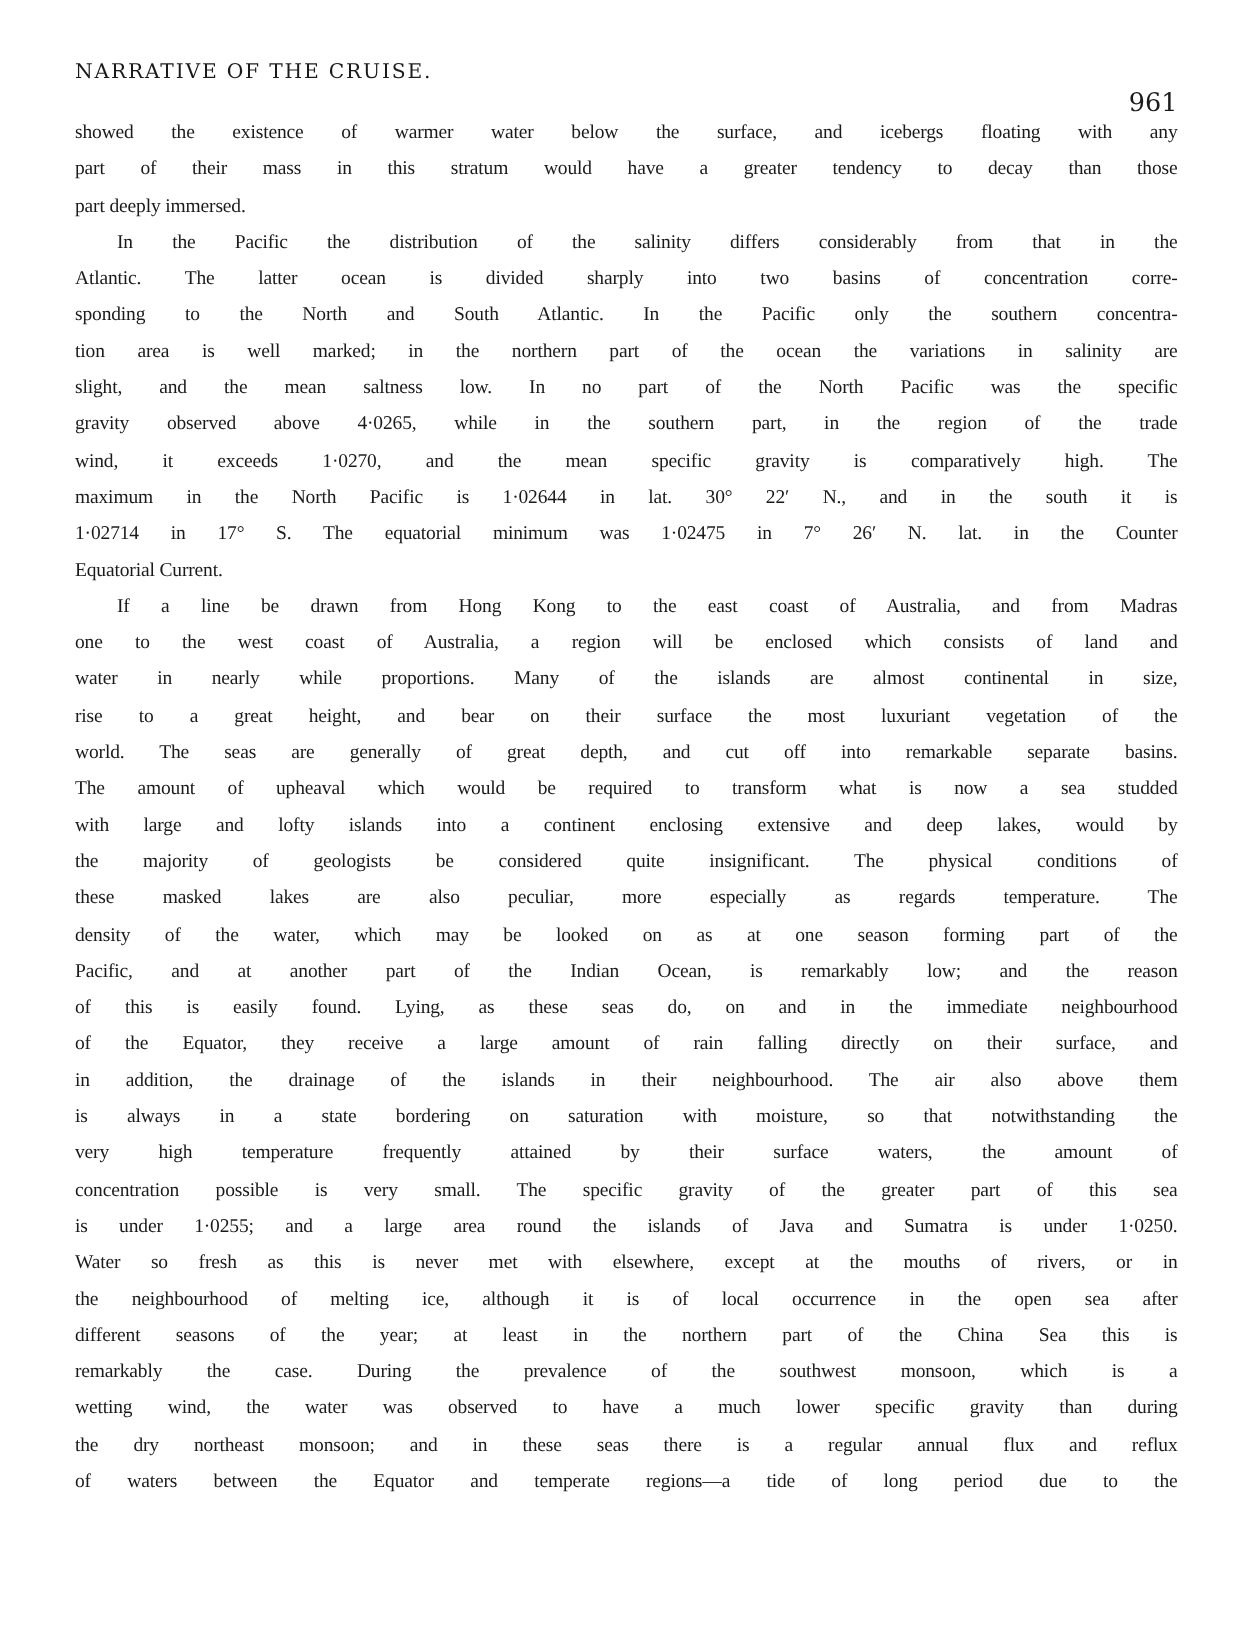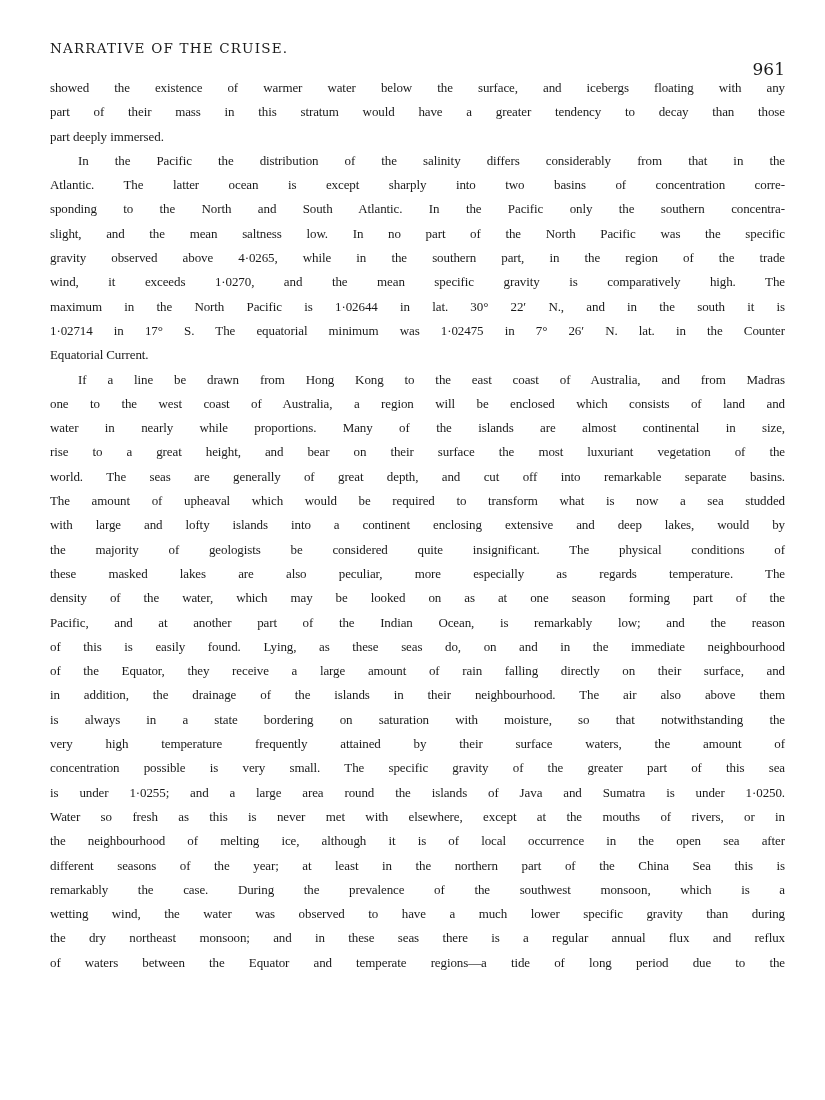--- a/index.html
+++ b/index.html
@@ -28,22 +28,23 @@
 <div class="body-text">
 
   <div>
     <div class="line"><span>showed the existence of warmer water below the surface, and icebergs floating with any</span></div>
     <div class="line"><span>part of their mass in this stratum would have a greater tendency to decay than those</span></div>
     <div class="line last"><span>part deeply immersed.</span></div>
   </div>
 
   <div>
     <div class="line indent"><span>In the Pacific the distribution of the salinity differs considerably from that in the</span></div>
-    <div class="line"><span>Atlantic.  The latter ocean is except sharply into two basins of concentration corre-</span></div>
+    <div class="line"><span>Atlantic.  The latter ocean is divided sharply into two basins of concentration corre-</span></div>
     <div class="line"><span>sponding to the North and South Atlantic.  In the Pacific only the southern concentra-</span></div>
+    <div class="line"><span>tion area is well marked; in the northern part of the ocean the variations in salinity are</span></div>
     <div class="line"><span>slight, and the mean saltness low.  In no part of the North Pacific was the specific</span></div>
     <div class="line"><span>gravity observed above 4·0265, while in the southern part, in the region of the trade</span></div>
     <div class="line"><span>wind, it exceeds 1·0270, and the mean specific gravity is comparatively high.  The</span></div>
     <div class="line"><span>maximum in the North Pacific is 1·02644 in lat. 30° 22′ N., and in the south it is</span></div>
     <div class="line"><span>1·02714 in 17° S.  The equatorial minimum was 1·02475 in 7° 26′ N. lat. in the Counter</span></div>
     <div class="line last"><span>Equatorial Current.</span></div>
   </div>
 
   <div>
     <div class="line indent"><span>If a line be drawn from Hong Kong to the east coast of Australia, and from Madras</span></div>

